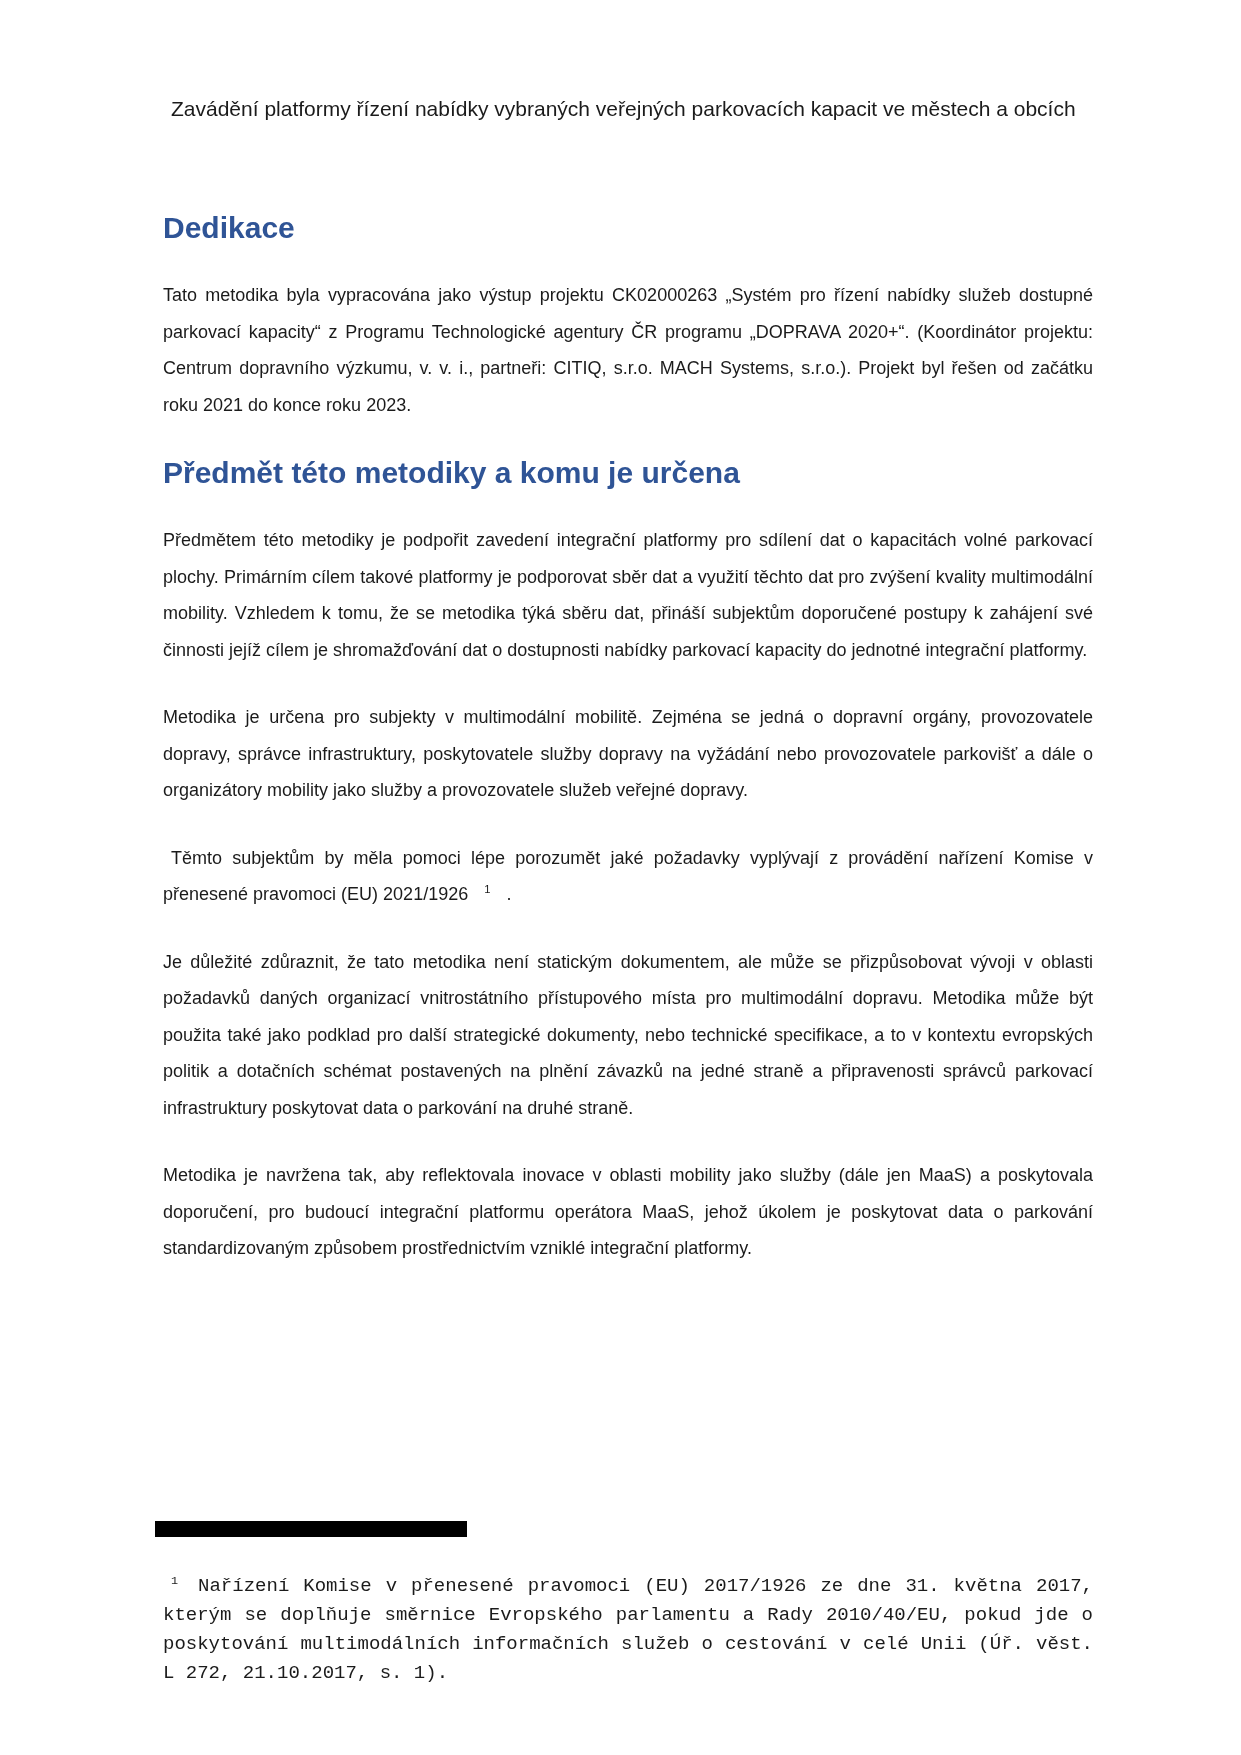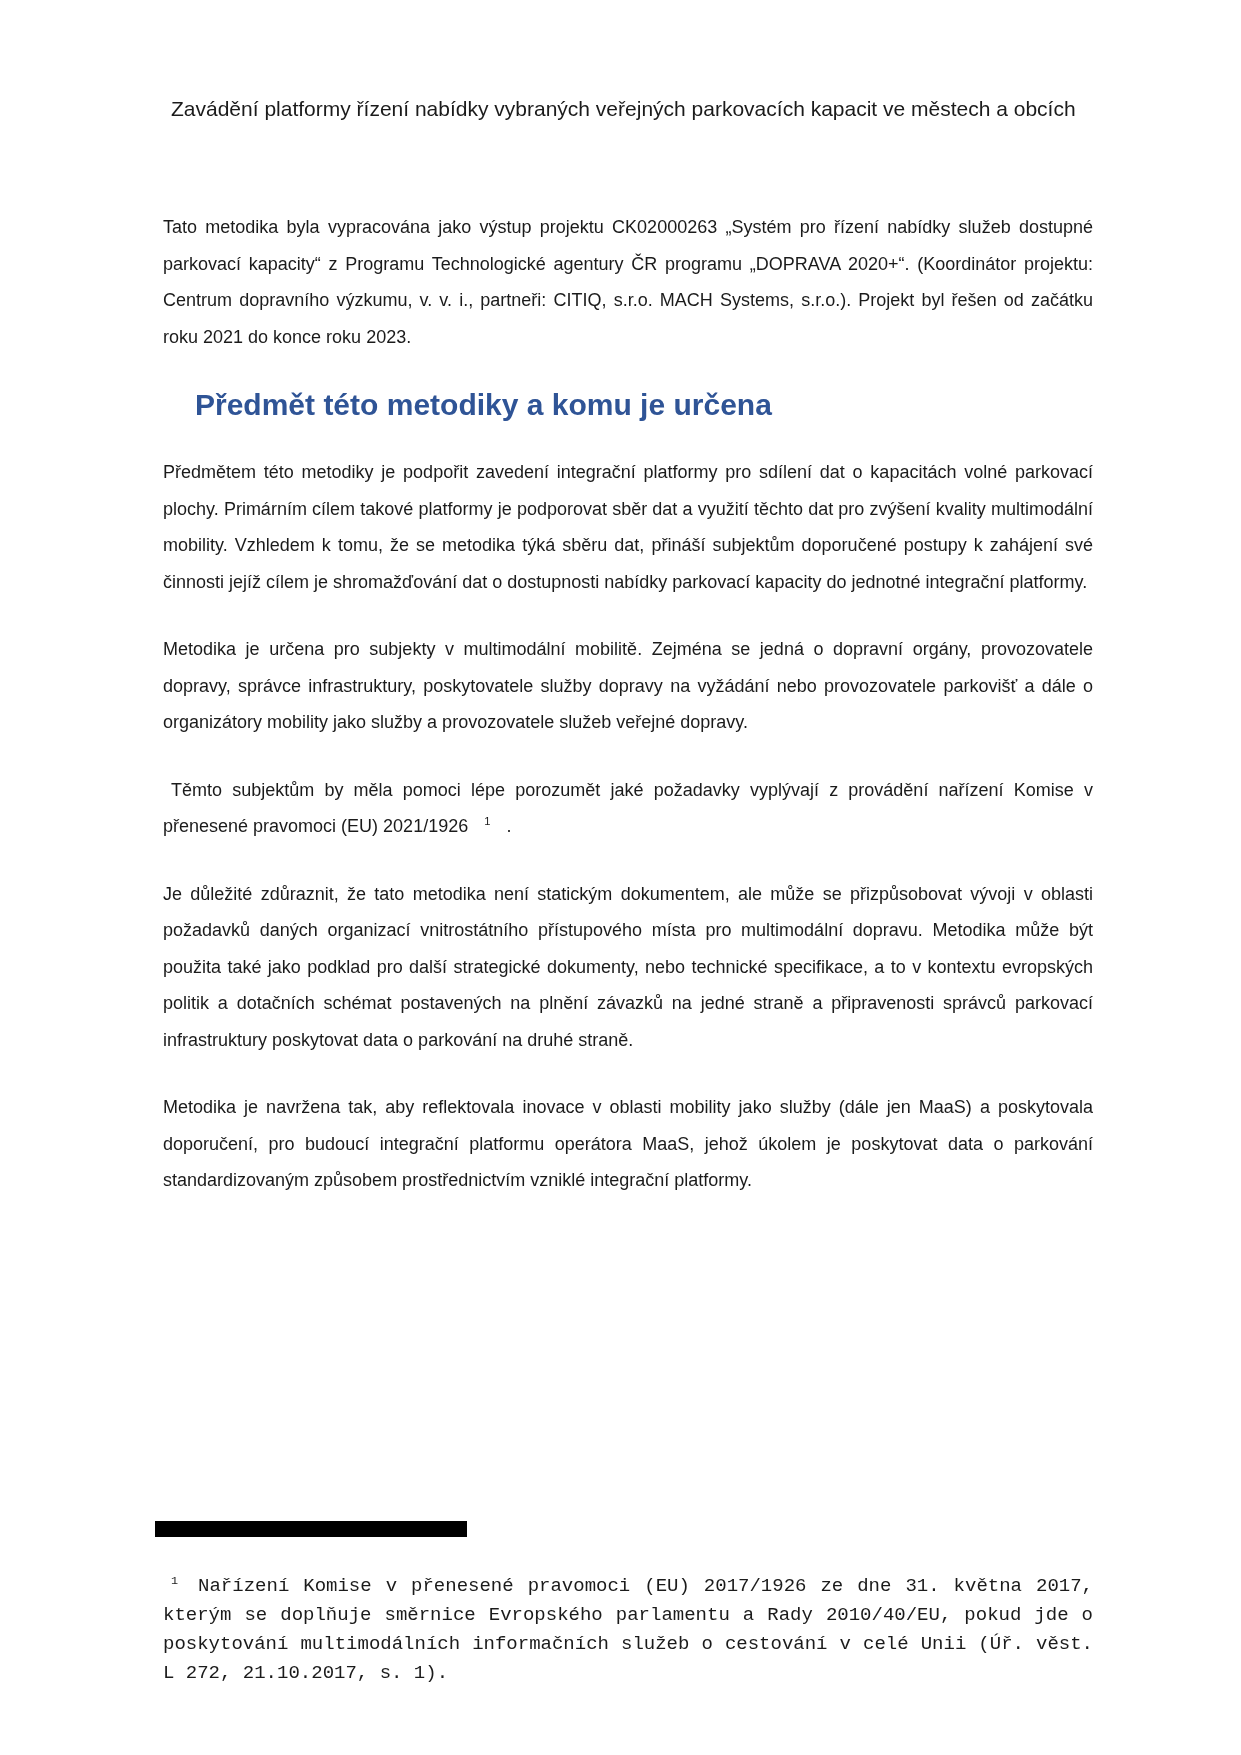--- a/index.html
+++ b/index.html
@@ -28,21 +28,20 @@
   }
   h1.section-title {
     font-size: 30px;
     line-height: 37px;
     font-weight: 700;
     margin: 0 0 15px 0;
     letter-spacing: 0px;
   }
   h1.section-title.later {
     margin-top: 9px;
-    margin-left: 32px;
   }
   p.body-par {
     font-size: 18px;
     line-height: 36.5px;
     text-align: justify;
     margin: 0 0 15px 0;
   }
   sup.fn-ref {
     font-size: 0.62em;
     vertical-align: super;
@@ -70,20 +69,21 @@
 </head>
 <body>
 
 <div class="page">
   <div class="content">
 
     <div class="doc-header">
       <span>Zavádění platformy řízení nabídky vybraných veřejných parkovacích kapacit ve městech a obcích</span>
     </div>
 
+    <h1 class="section-title" style="color: rgb(47, 84, 150);">Dedikace</h1>
 
     <p class="body-par">Tato metodika byla vypracována jako výstup projektu CK02000263 „Systém pro řízení nabídky služeb dostupné parkovací kapacity“ z Programu Technologické agentury ČR programu „DOPRAVA 2020+“. (Koordinátor projektu: Centrum dopravního výzkumu, v. v. i., partneři: CITIQ, s.r.o. MACH Systems, s.r.o.). Projekt byl řešen od začátku roku 2021 do konce roku 2023.</p>
 
     <h1 class="section-title later" style="color: rgb(47, 84, 150);">Předmět této metodiky a komu je určena</h1>
 
     <p class="body-par">Předmětem této metodiky je podpořit zavedení integrační platformy pro sdílení dat o kapacitách volné parkovací plochy. Primárním cílem takové platformy je podporovat sběr dat a využití těchto dat pro zvýšení kvality multimodální mobility. Vzhledem k tomu, že se metodika týká sběru dat, přináší subjektům doporučené postupy k zahájení své činnosti jejíž cílem je shromažďování dat o dostupnosti nabídky parkovací kapacity do jednotné integrační platformy.</p>
 
     <p class="body-par">Metodika je určena pro subjekty v multimodální mobilitě. Zejména se jedná o dopravní orgány, provozovatele dopravy, správce infrastruktury, poskytovatele služby dopravy na vyžádání nebo provozovatele parkovišť a dále o organizátory mobility jako služby a provozovatele služeb veřejné dopravy.</p>
 
     <p class="body-par"><span>Těmto subjektům by měla pomoci lépe porozumět jaké požadavky vyplývají z provádění nařízení Komise v přenesené pravomoci (EU) 2021/1926</span><sup class="fn-ref">1</sup><span>.</span></p>

